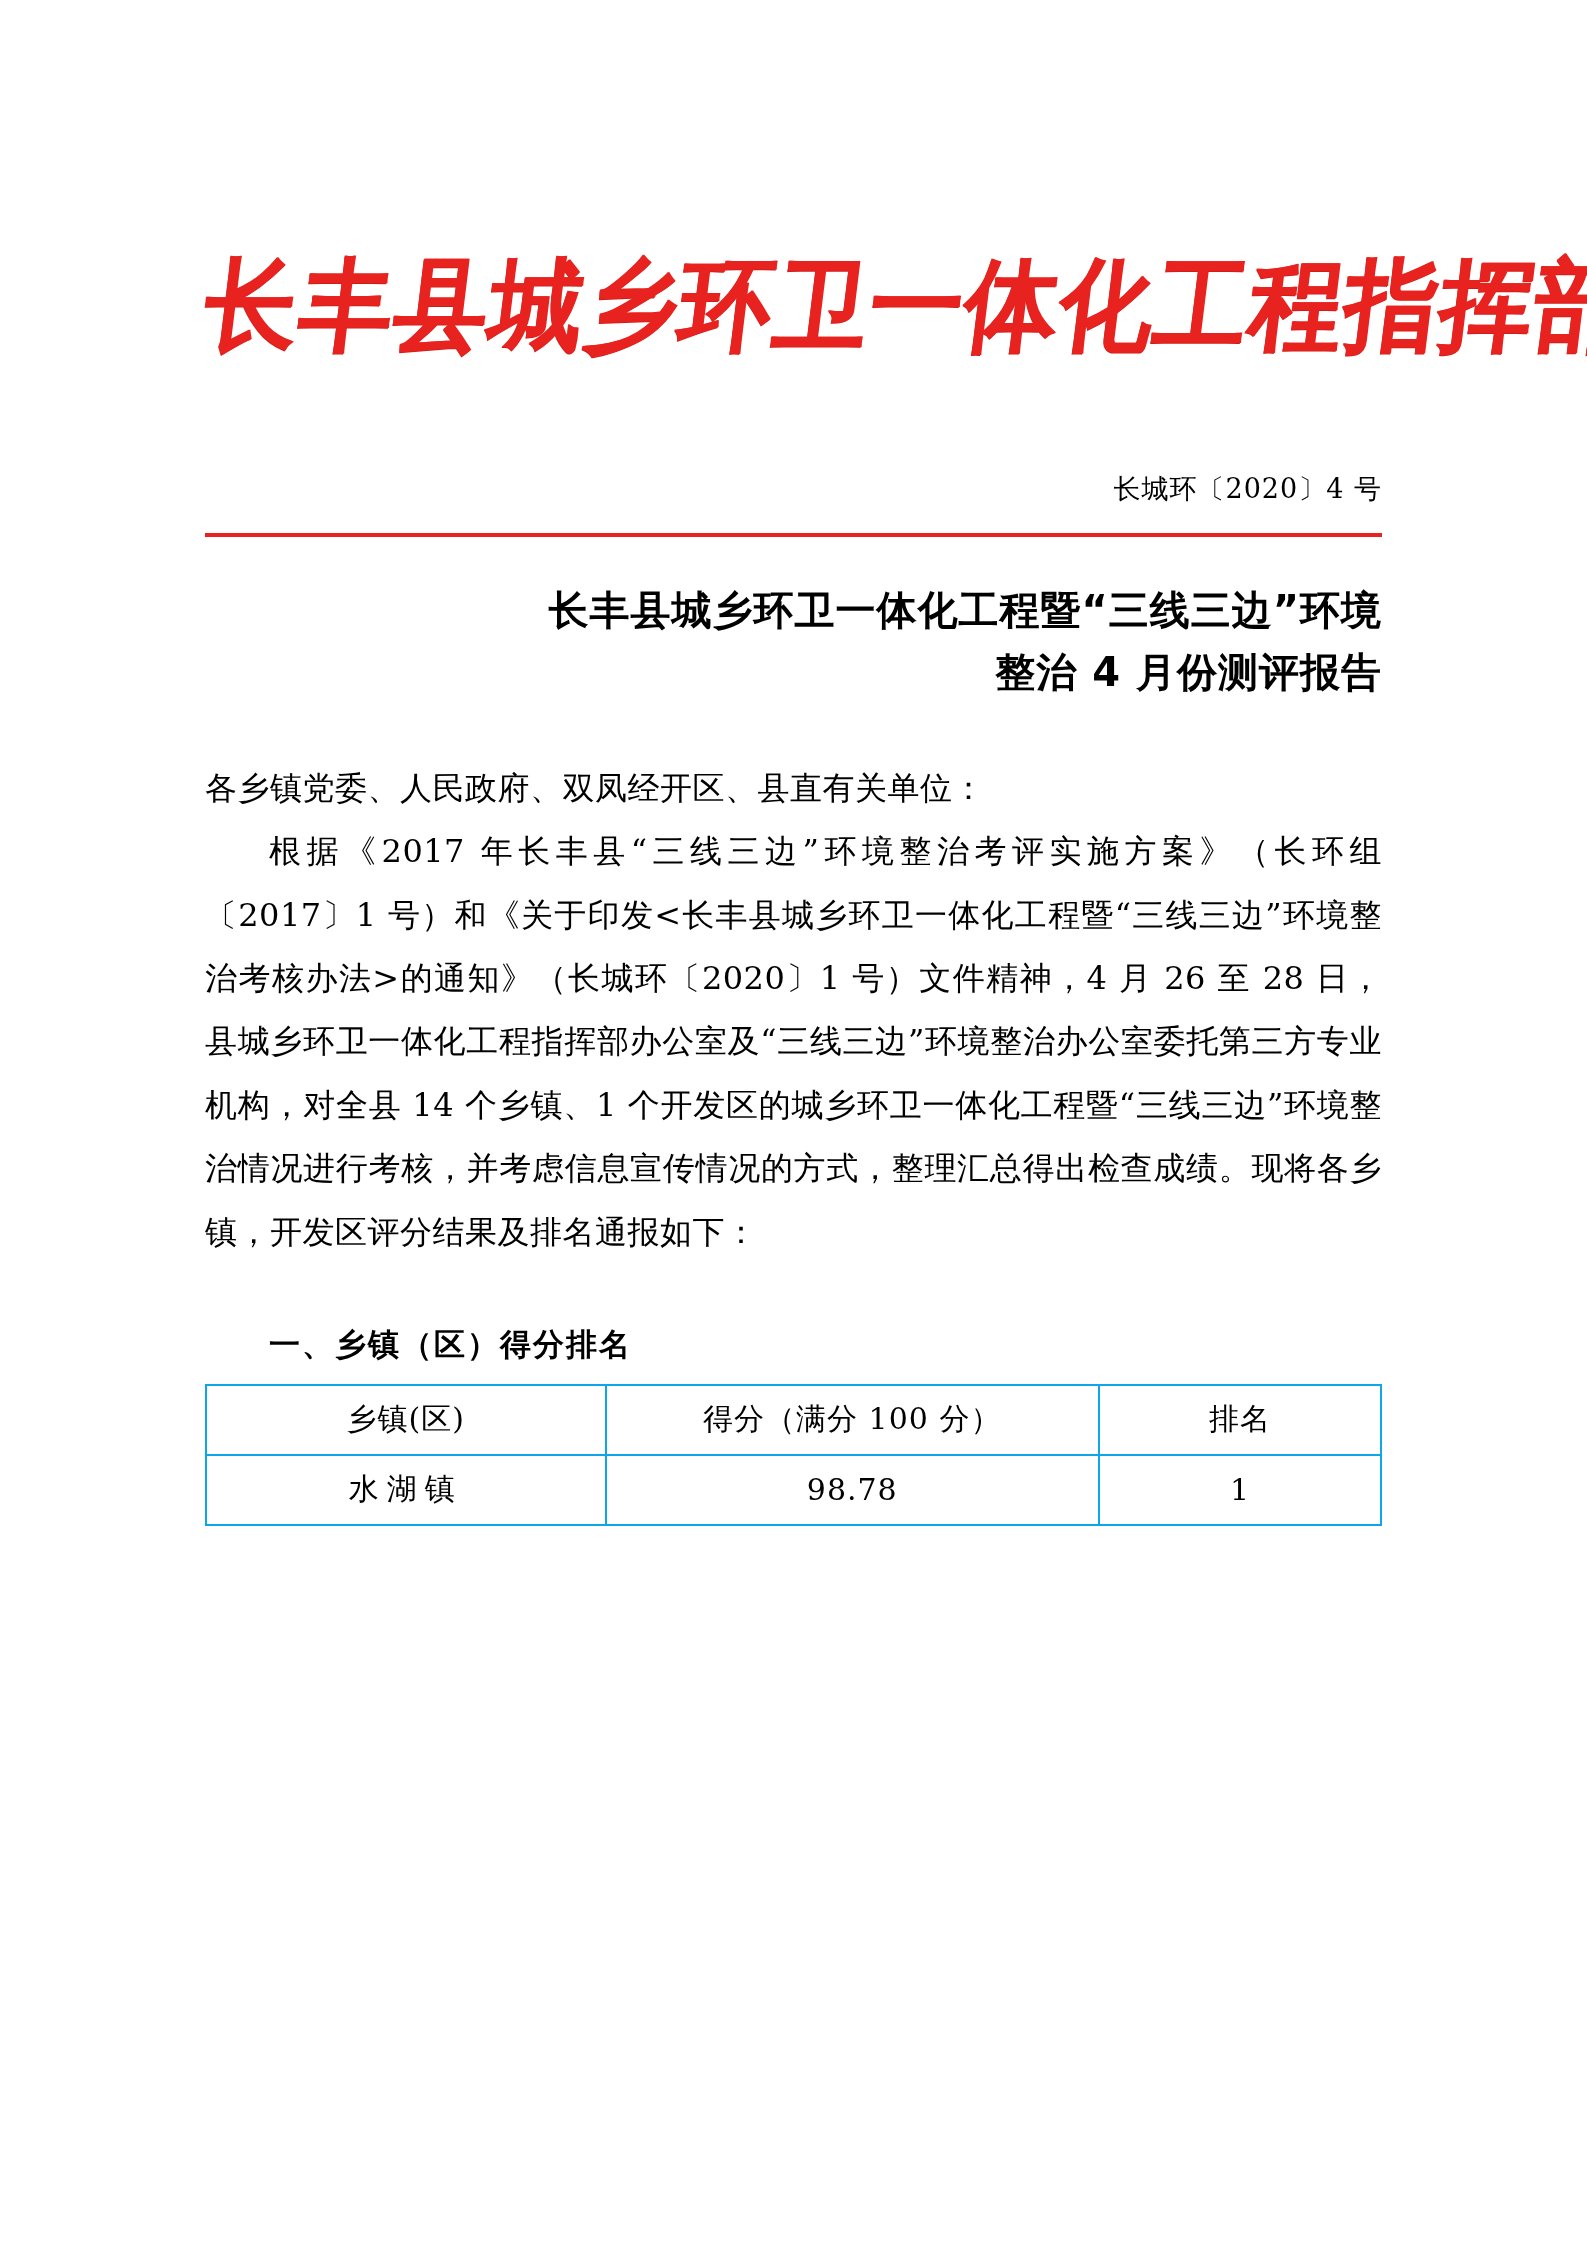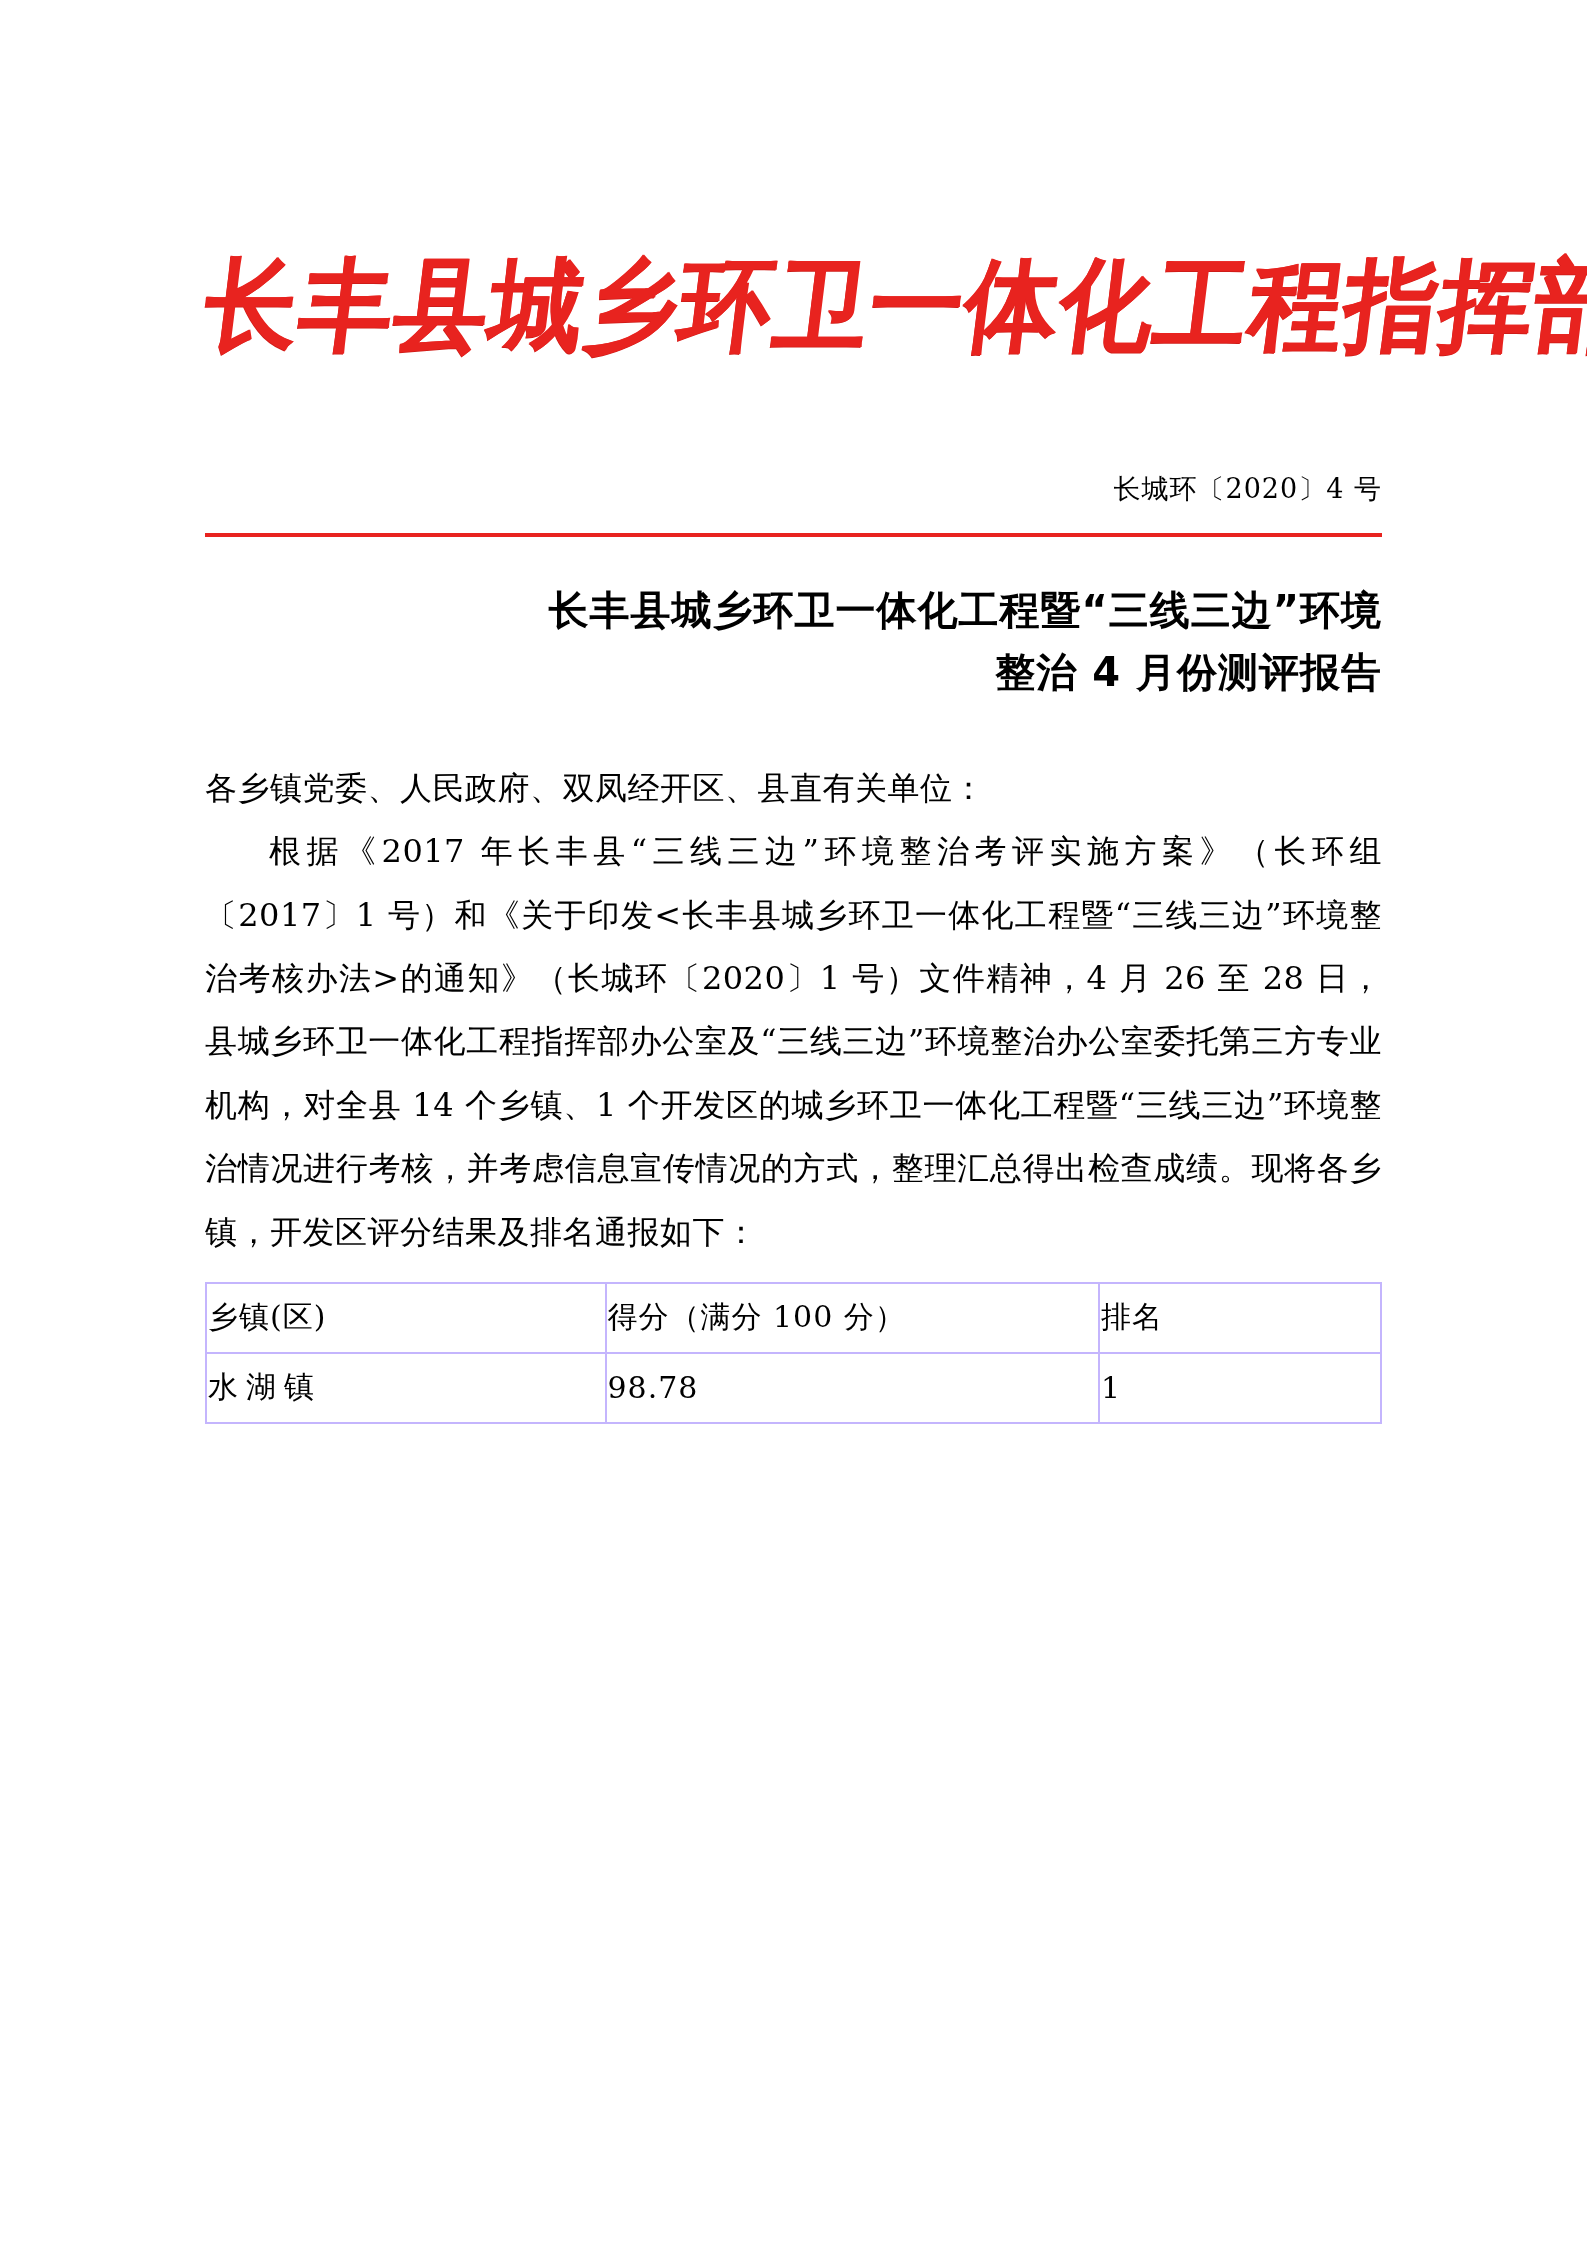--- a/index.html
+++ b/index.html
@@ -97,21 +97,22 @@
   }
 
   
   table.rank {
     margin-top: 18px;
     border-collapse: collapse;
     width: 100%;
     font-family: "DejaVu Serif", "Liberation Serif", serif;
   }
   table.rank td {
-    border: 2px solid #c4b5fd;
+    border: 2px solid #0ea5e9;
+    text-align: center;
     font-size: 30px;
     height: 66px;
     letter-spacing: 1px;
   }
   table.rank td.c1 { width: 34%; }
   table.rank td.c2 { width: 42%; }
   table.rank td.c3 { width: 24%; }
   table.rank tr.head td { font-size: 30px; }
   table.rank tr.row td.c1 { letter-spacing: 8px; }
 </style>
@@ -129,20 +130,21 @@
   <div class="title">
     <span class="line1">长丰县城乡环卫一体化工程暨“三线三边”环境</span>
     <span class="line2">整治 4 月份测评报告</span>
   </div>
 
   <div class="body-block">
     <p class="salutation">各乡镇党委、人民政府、双凤经开区、县直有关单位：</p>
     <p class="para">根据《2017 年长丰县“三线三边”环境整治考评实施方案》（长环组〔2017〕1 号）和《关于印发&lt;长丰县城乡环卫一体化工程暨“三线三边”环境整治考核办法&gt;的通知》（长城环〔2020〕1 号）文件精神，4 月 26 至 28 日，县城乡环卫一体化工程指挥部办公室及“三线三边”环境整治办公室委托第三方专业机构，对全县 14 个乡镇、1 个开发区的城乡环卫一体化工程暨“三线三边”环境整治情况进行考核，并考虑信息宣传情况的方式，整理汇总得出检查成绩。现将各乡镇，开发区评分结果及排名通报如下：</p>
   </div>
 
+  <div class="section-heading">一、乡镇（区）得分排名</div>
 
   <table class="rank">
     <tbody>
       <tr class="head">
         <td class="c1">乡镇(区)</td>
         <td class="c2">得分（满分 100 分）</td>
         <td class="c3">排名</td>
       </tr>
       <tr class="row">
         <td class="c1">水湖镇</td>

